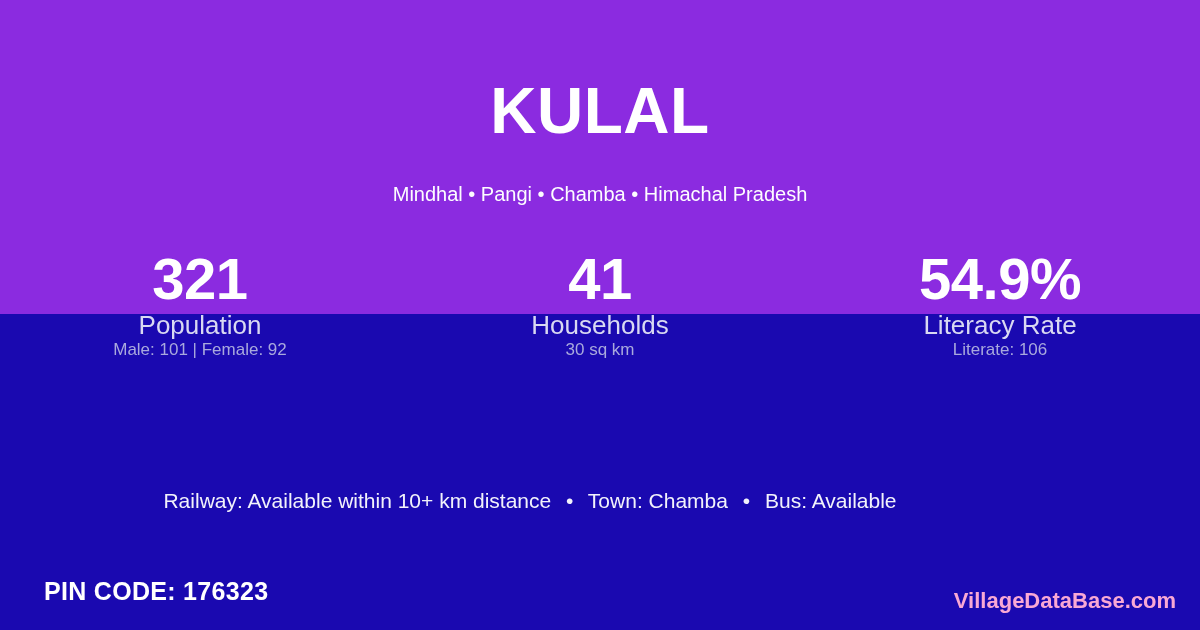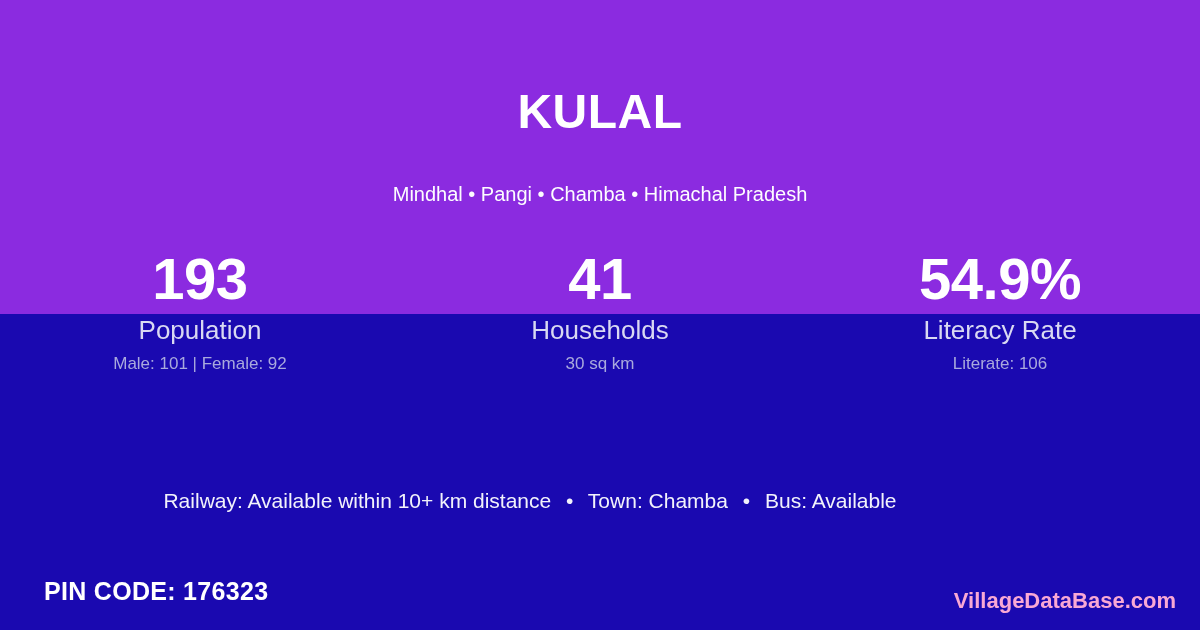--- a/index.html
+++ b/index.html
@@ -27,26 +27,25 @@
     height: 314px;
     background: #8b2be0;
   }
   
   .village-title {
     position: absolute;
     left: 0;
     top: 79px;
     width: 1200px;
     text-align: center;
-    font-size: 48px;
+    font-size: 64px;
     font-weight: bold;
     line-height: 1;
     letter-spacing: 0.5px;
     color: #ffffff;
-    margin-top: 9px;
   }
   
   .village-breadcrumb {
     position: absolute;
     left: 0;
     top: 182px;
     width: 1200px;
     text-align: center;
     font-size: 20px;
     font-weight: normal;
@@ -66,28 +65,26 @@
     text-align: center;
   }
   .stat-value {
     font-size: 58px;
     font-weight: bold;
     line-height: 62px;
     color: #ffffff;
     letter-spacing: -0.5px;
   }
   .stat-label {
-    margin-top: 5px;
     font-size: 26px;
     font-weight: normal;
     line-height: 30px;
     color: #d9d9f2;
   }
   .stat-sub {
-    margin-top: 9px;
     font-size: 17px;
     font-weight: normal;
     line-height: 20px;
     color: #a9a9dd;
   }
   
   .amenities-line {
     position: absolute;
     left: 0;
     top: 487px;
@@ -129,21 +126,21 @@
 
   <div class="hero-band"></div>
 
   <div class="village-title">KULAL</div>
 
   <div class="village-breadcrumb">Mindhal • Pangi • Chamba • Himachal Pradesh</div>
 
   <div class="stats-row">
 
     <div class="stat-col">
-      <div class="stat-value">193</div>
+      <div class="stat-value">321</div>
       <div class="stat-label">Population</div>
       <div class="stat-sub">Male: 101 | Female: 92</div>
     </div>
 
     <div class="stat-col">
       <div class="stat-value">41</div>
       <div class="stat-label">Households</div>
       <div class="stat-sub">30 sq km</div>
     </div>
 

